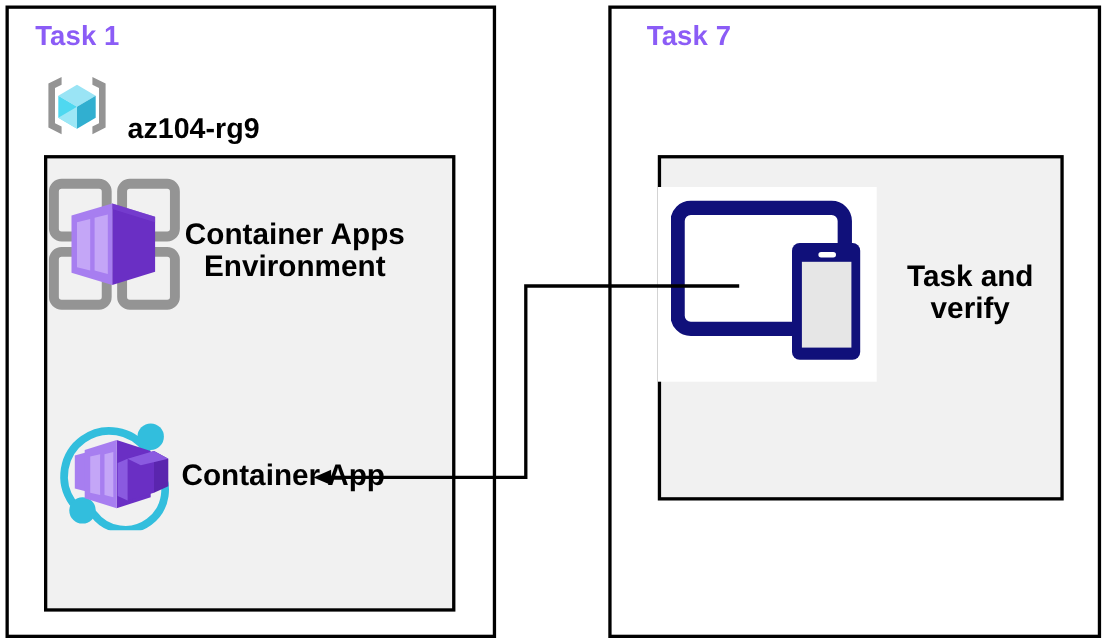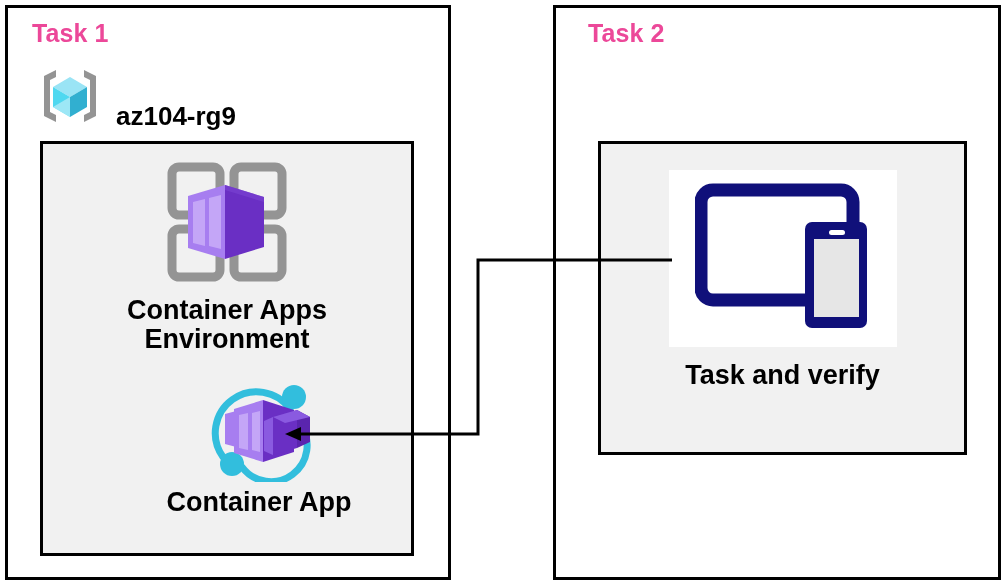--- a/index.html
+++ b/index.html
@@ -25,21 +25,21 @@
     border: 3px solid #000000;
     background: #ffffff;
   }
   #task1-panel { left: 5px;   top: 5px; width: 446px; height: 575px; }
   #task2-panel { left: 553px; top: 5px; width: 448px; height: 575px; }
 
   .task-title {
     position: absolute;
     font-size: 25px;
     font-weight: bold;
-    color: #ec4899;
+    color: #8b5cf6;
     letter-spacing: .1px;
     white-space: nowrap;
   }
   #task1-title { left: 32px;  top: 19px; }
   #task2-title { left: 588px; top: 19px; }
 
   
   #rg-row {
     position: absolute;
     left: 36px;
@@ -63,36 +63,35 @@
     border: 3px solid #000000;
     background: #f1f1f1;
   }
   #task1-inner { left: 40px;  top: 141px; width: 374px; height: 415px; }
   #task2-inner { left: 598px; top: 141px; width: 369px; height: 314px; }
 
   
   .node {
     position: absolute;
     display: flex;
-    flex-direction: column;
     align-items: center;
   }
   .node-caption {
     font-size: 27px;
     font-weight: bold;
     color: #000000;
     line-height: 1.07;
     text-align: center;
     white-space: pre-line;
   }
 
   #cae-node { left: 40px; top: 158px; width: 374px; }
   #cae-node .node-caption { margin-top: 6px; }
 
-  #capp-node { left: 40px; top: 376px; width: 374px; margin-left: 32px; }
+  #capp-node { left: 40px; top: 376px; width: 374px; }
   #capp-node .node-caption { margin-top: 2px; }
 
   #tv-node { left: 598px; top: 170px; width: 369px; }
   #tv-node .node-caption { margin-top: 14px; }
 
   
   .white-tile {
     background: #ffffff;
     width: 228px;
     height: 177px;
@@ -180,21 +179,21 @@
         <path d="M76 41 L100 34 L100 72 L76 79 Z" fill="#6a2fc4"></path>
         <path d="M76 41 L76 79 L67 75 L67 45 Z" fill="#8a5ae0"></path>
         <path d="M100 34 L113 41 L113 66 L100 72 Z" fill="#5a25ae"></path>
         <path d="M76 41 L100 34 L113 41 L88 47 Z" fill="#8a5ae0"></path>
       </svg>
     </span>
     <div class="node-caption">Container App</div>
   </div>
 
   <div id="task2-panel" class="task-panel"></div>
-  <div id="task2-title" class="task-title">Task 2</div>
+  <div id="task2-title" class="task-title">Task 7</div>
 
   <div id="task2-inner" class="inner-box"></div>
 
   <div id="tv-node" class="node">
     <div class="white-tile">
       <span>
         <svg width="176" height="150" viewBox="0 0 176 150" aria-hidden="true">
 
           <rect x="6" y="8" width="152" height="110" rx="12" fill="none" stroke="#10107a" stroke-width="13"></rect>
           <circle cx="82" cy="18" r="3" fill="#ffffff"></circle>

